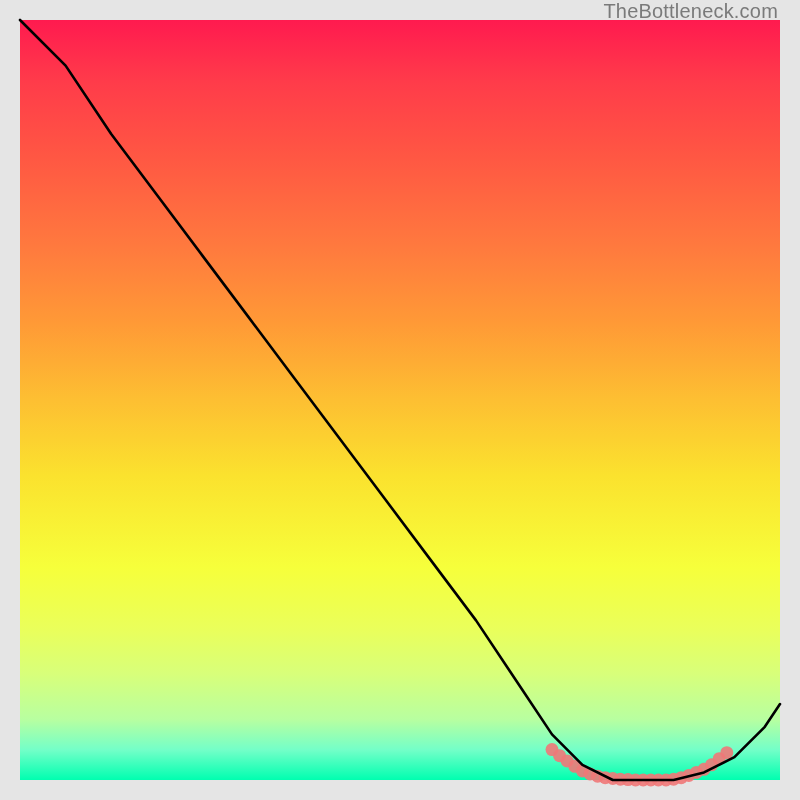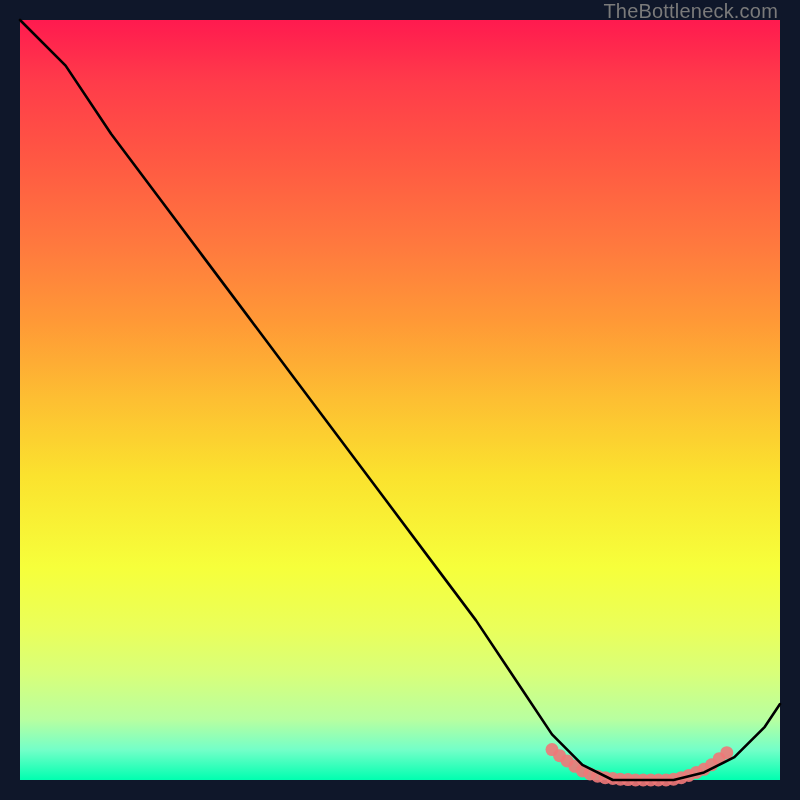--- a/index.html
+++ b/index.html
@@ -8,21 +8,21 @@
     width: 800px;
     height: 800px;
     background: #000;
     overflow: hidden;
     font-family: Arial, Helvetica, sans-serif;
   }
   .frame {
     position: relative;
     width: 800px;
     height: 800px;
-    background: #0f172a;
+    background: #e5e5e5;
   }
   .plot {
     position: absolute;
     left: 20px;
     top: 20px;
     width: 760px;
     height: 760px;
     
     background: linear-gradient(
       to bottom,

